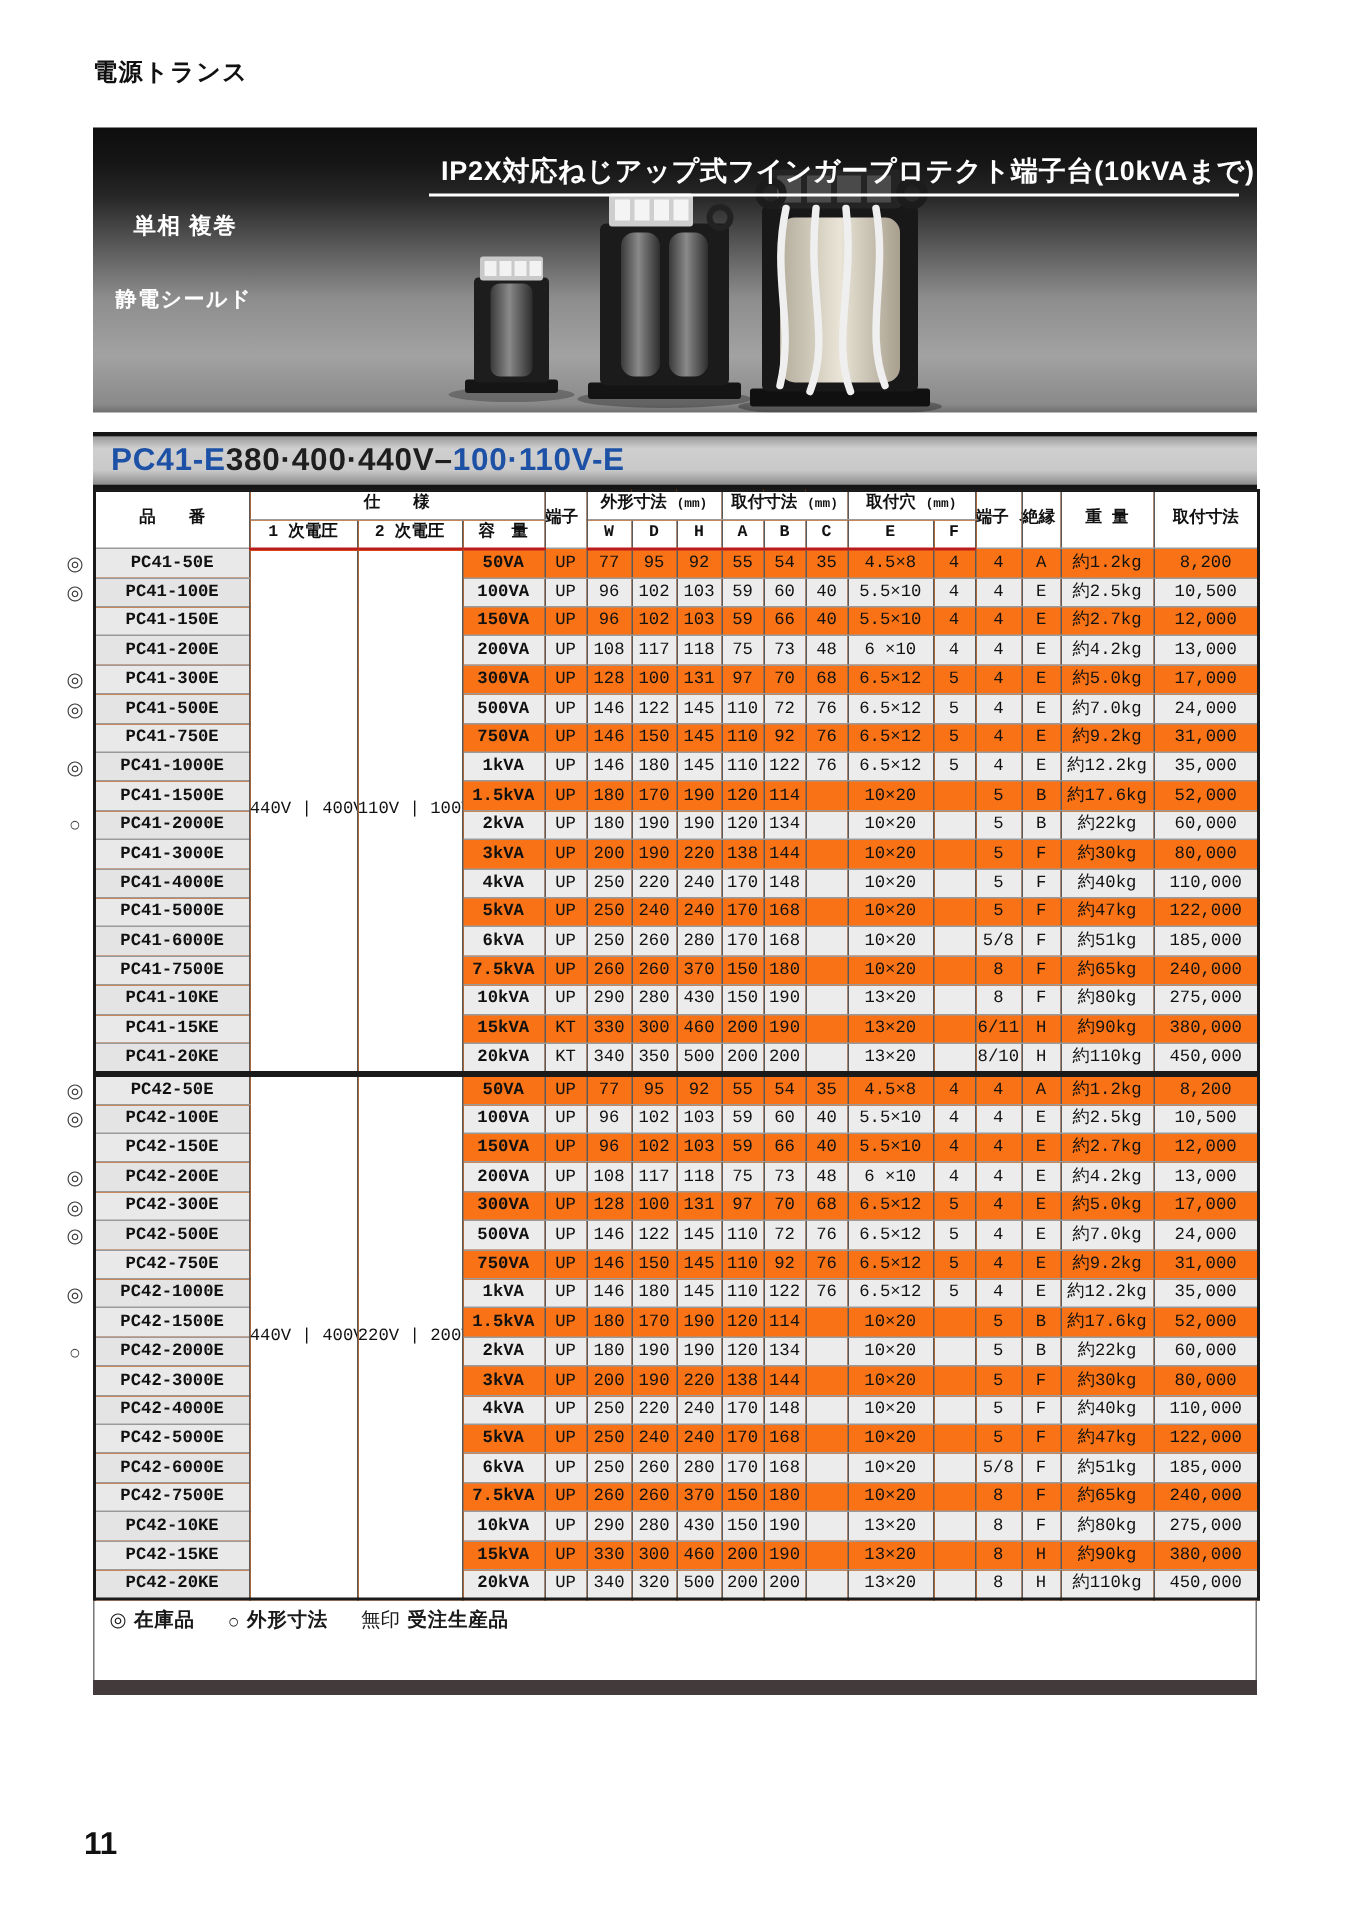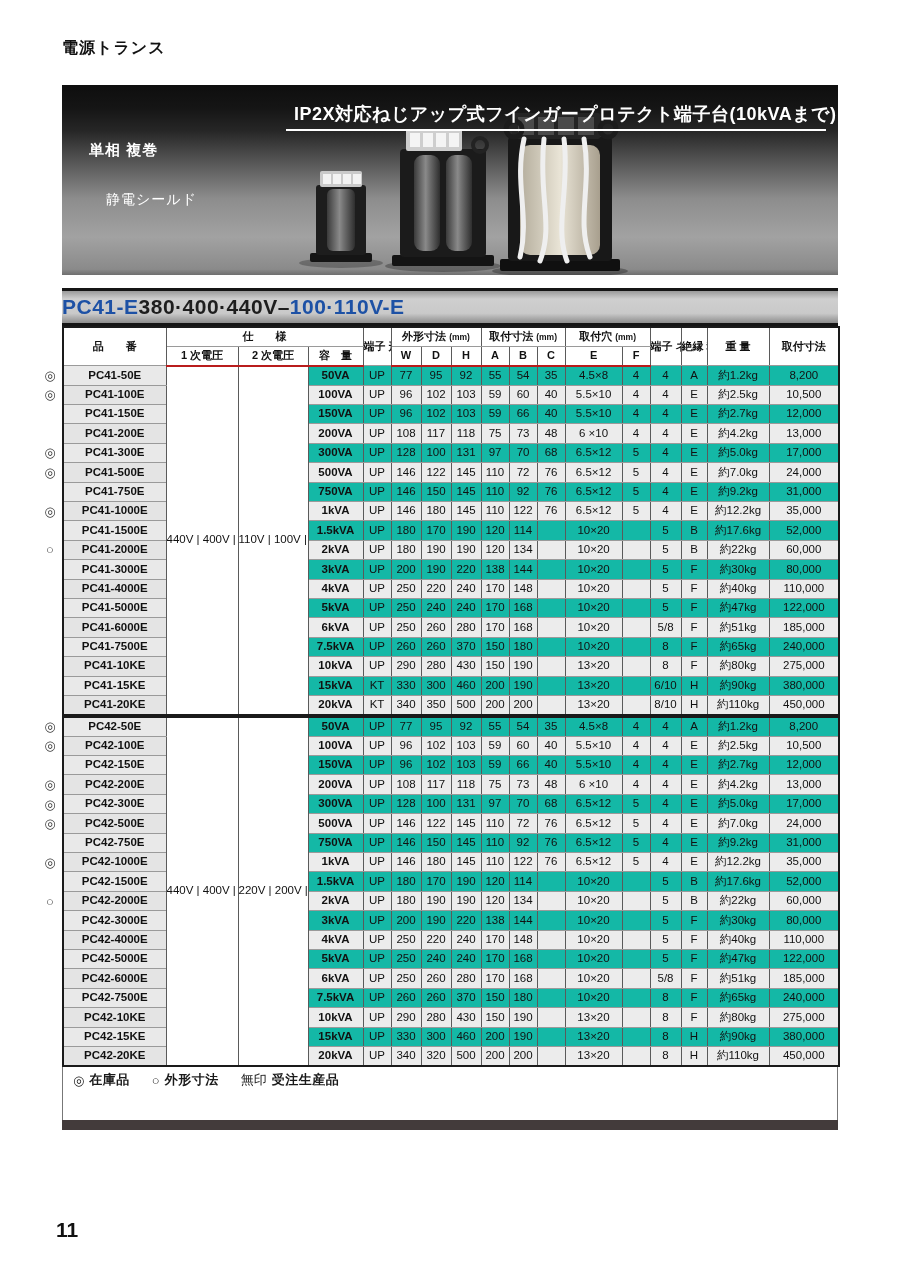--- a/index.html
+++ b/index.html
@@ -19,34 +19,34 @@
     background:linear-gradient(180deg,#0e0e0e 0%,#151515 12%,#262626 24%,#5a5a5a 42%,#8d8d8d 60%,#a2a2a2 80%,#8a8a8a 97%,#6f6f6f 100%);
     overflow:hidden;}
   .logo{position:absolute;left:26px;top:8px;white-space:nowrap;}
   .logo-main{font-size:35px;font-weight:800;letter-spacing:2px;color:var(--accent);
     text-shadow:-2px 0 0 #fff,2px 0 0 #fff,0 -2px 0 #fff,0 2px 0 #fff,-1px -1px 0 #fff,1px 1px 0 #fff,-1px 1px 0 #fff,1px -1px 0 #fff;}
   .logo-sub{font-size:19px;font-weight:800;letter-spacing:1px;color:var(--accent);margin-left:4px;
     text-shadow:-2px 0 0 #fff,2px 0 0 #fff,0 -2px 0 #fff,0 2px 0 #fff,-1px -1px 0 #fff,1px 1px 0 #fff,-1px 1px 0 #fff,1px -1px 0 #fff;}
   .tagline{position:absolute;left:232px;top:17px;color:#fff;font-size:18px;font-weight:bold;letter-spacing:0.5px;white-space:nowrap;}
   .tagline-underline{position:absolute;left:224px;top:44px;width:540px;height:2px;background:#fff;}
   .banner-caption-top{position:absolute;left:27px;top:56px;color:#fff;font-size:15px;font-weight:bold;letter-spacing:1px;}
-  .banner-caption-bottom{position:absolute;left:44px;top:106px;color:#fff;font-size:14px;font-weight:normal;letter-spacing:1px;}
+  .banner-caption-bottom{position:absolute;left:15px;top:106px;color:#fff;font-size:14px;font-weight:bold;letter-spacing:1px;}
   .photos{position:absolute;left:0;top:0;width:776px;height:190px;}
 
   
   .catalog{position:absolute;left:62px;top:288px;width:776px;}
   .band{height:38px;border-top:3px solid #151515;border-bottom:3px solid #151515;
     background:linear-gradient(180deg,#9a9a9a 0%,#cfcfcf 25%,#c9c9c9 70%,#8d8d8d 100%);
-    display:flex;align-items:center;white-space:nowrap;}
+    display:flex;align-items:center;padding-left:12px;white-space:nowrap;}
   .band span{font-size:21px;font-weight:800;letter-spacing:0.5px;}
   .band-model,.band-sec{color:var(--accent);}
   .band-mid{color:#1e1e1e;}
 
-  table.spec{width:776px;border-collapse:collapse;table-layout:fixed;background:#14b8a6;
-    border:2px solid #1a1a1a;font-family:Liberation Sans, sans-serif;}
+  table.spec{width:776px;border-collapse:collapse;table-layout:fixed;background:#f97316;
+    border:2px solid #1a1a1a;font-family:Liberation Mono, monospace;}
   table.spec th,table.spec td{border-left:1px solid #5a5a5a;border-right:1px solid #5a5a5a;
     border-top:1px solid #9a9a9a;border-bottom:1px solid #9a9a9a;
     height:19.4px;padding:0;text-align:center;vertical-align:middle;
     font-size:11.5px;color:#111;line-height:1.02;overflow:hidden;white-space:nowrap;}
   table.spec thead th{font-weight:bold;font-size:11px;background:#fff;}
   table.spec thead tr:last-child th{border-bottom:2px solid #b91c1c;}
   .pre{white-space:pre-line;}
   .h-small{font-size:8.5px;line-height:1.05;}
   .h-mid{font-size:9.5px;line-height:1.05;}
   .unit-mm{font-size:8.5px;font-weight:bold;}
@@ -503,21 +503,21 @@
               <td class="cell-capacity">15kVA</td>
               <td>KT</td>
               <td>330</td>
               <td>300</td>
               <td>460</td>
               <td>200</td>
               <td>190</td>
               <td></td>
               <td>13×20</td>
               <td></td>
-              <td>6/10</td>
+              <td>6/11</td>
               <td>H</td>
               <td class="cell-weight">約90kg</td>
               <td class="cell-price">380,000</td>
             </tr>
             <tr class="alt">
               <td class="cell-model">PC41-20KE</td>
               <td class="cell-capacity">20kVA</td>
               <td>KT</td>
               <td>340</td>
               <td>350</td>

